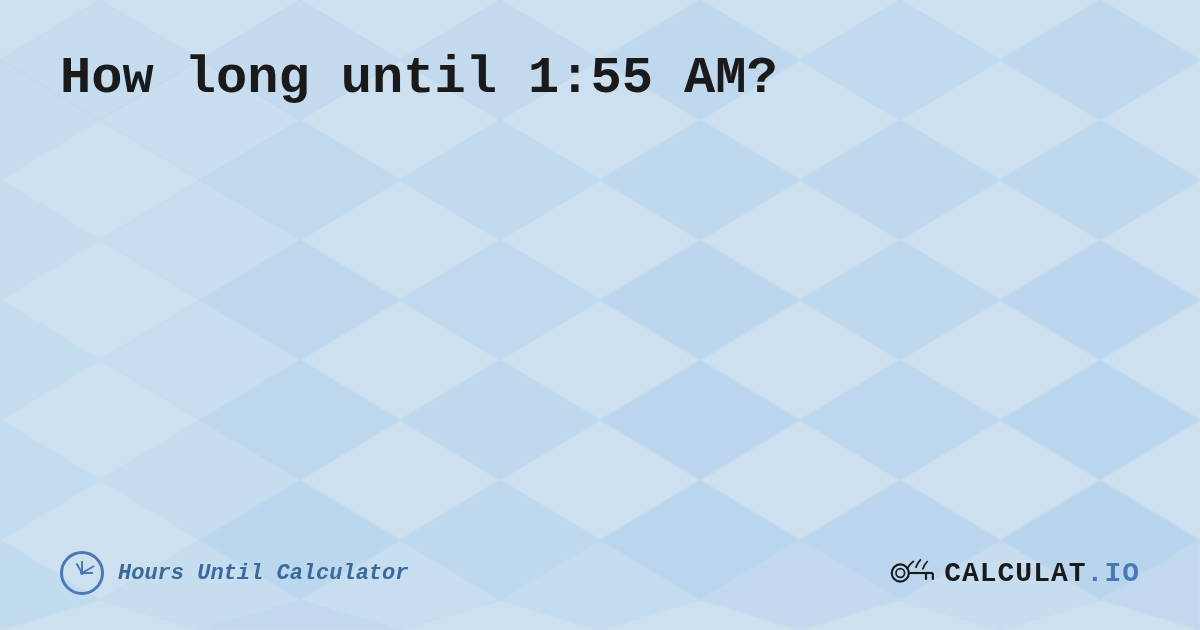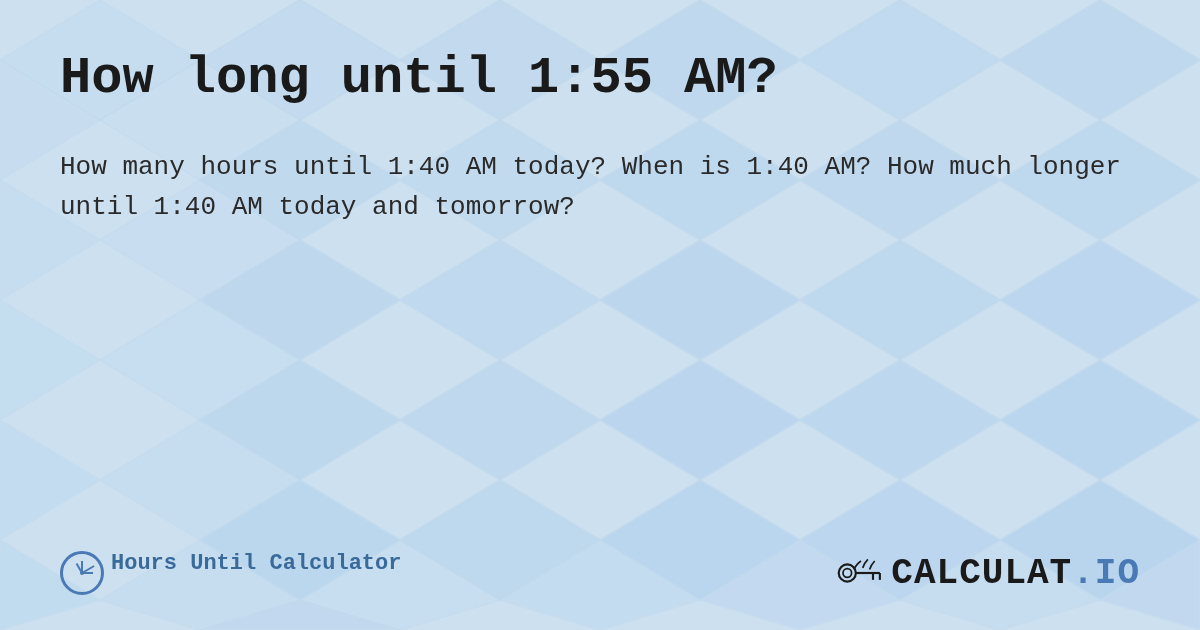--- a/index.html
+++ b/index.html
@@ -64,21 +64,23 @@
       bottom: 35px;
       left: 60px;
       right: 60px;
       display: flex;
       justify-content: space-between;
       align-items: center;
     }
 
     .hours-calculator {
       display: flex;
-      gap: 7px;
+      align-items: center;
+      gap: 14px;
+      font-style: italic;
     }
 
     .clock-icon {
       width: 44px;
       height: 44px;
       border: 3px solid #4a7ab5;
       border-radius: 50%;
       position: relative;
       flex-shrink: 0;
     }
@@ -157,21 +159,21 @@
       align-items: center;
       gap: 6px;
     }
 
     .logo-icon {
       width: 48px;
       height: 36px;
     }
 
     .logo-text {
-      font-size: 36px;
+      font-size: 28px;
       font-weight: 700;
       color: #1a1a1a;
       font-family: 'Courier New', Courier, monospace;
       letter-spacing: 1px;
     }
 
     .logo-text span {
       color: #4a7ab5;
     }
   </style>
@@ -256,21 +258,20 @@
       <polygon points="700,600 800,540 900,600 800,630" fill="#aecaf0" opacity="0.4"></polygon>
       <polygon points="900,600 1000,540 1100,600 1000,630" fill="#b8daf2" opacity="0.4"></polygon>
       <polygon points="1100,600 1200,540 1200,630" fill="#a6c8ed" opacity="0.4"></polygon>
     </g>
   </svg>
 </div>
 
 <div class="content">
   <h1 class="main-title">How long until 1:55 AM?</h1>
 
-  <p class="description">How many hours until 1:40 AM today? When is 1:40 AM? How much longer until 1:40 AM today and tomorrow?</p>
 </div>
 
 <div class="footer">
   <div class="hours-calculator">
     <div class="clock-icon">
       <div class="clock-hands">
         <div class="hand-hour"></div>
         <div class="hand-minute"></div>
         <div class="center-dot"></div>
       </div>

